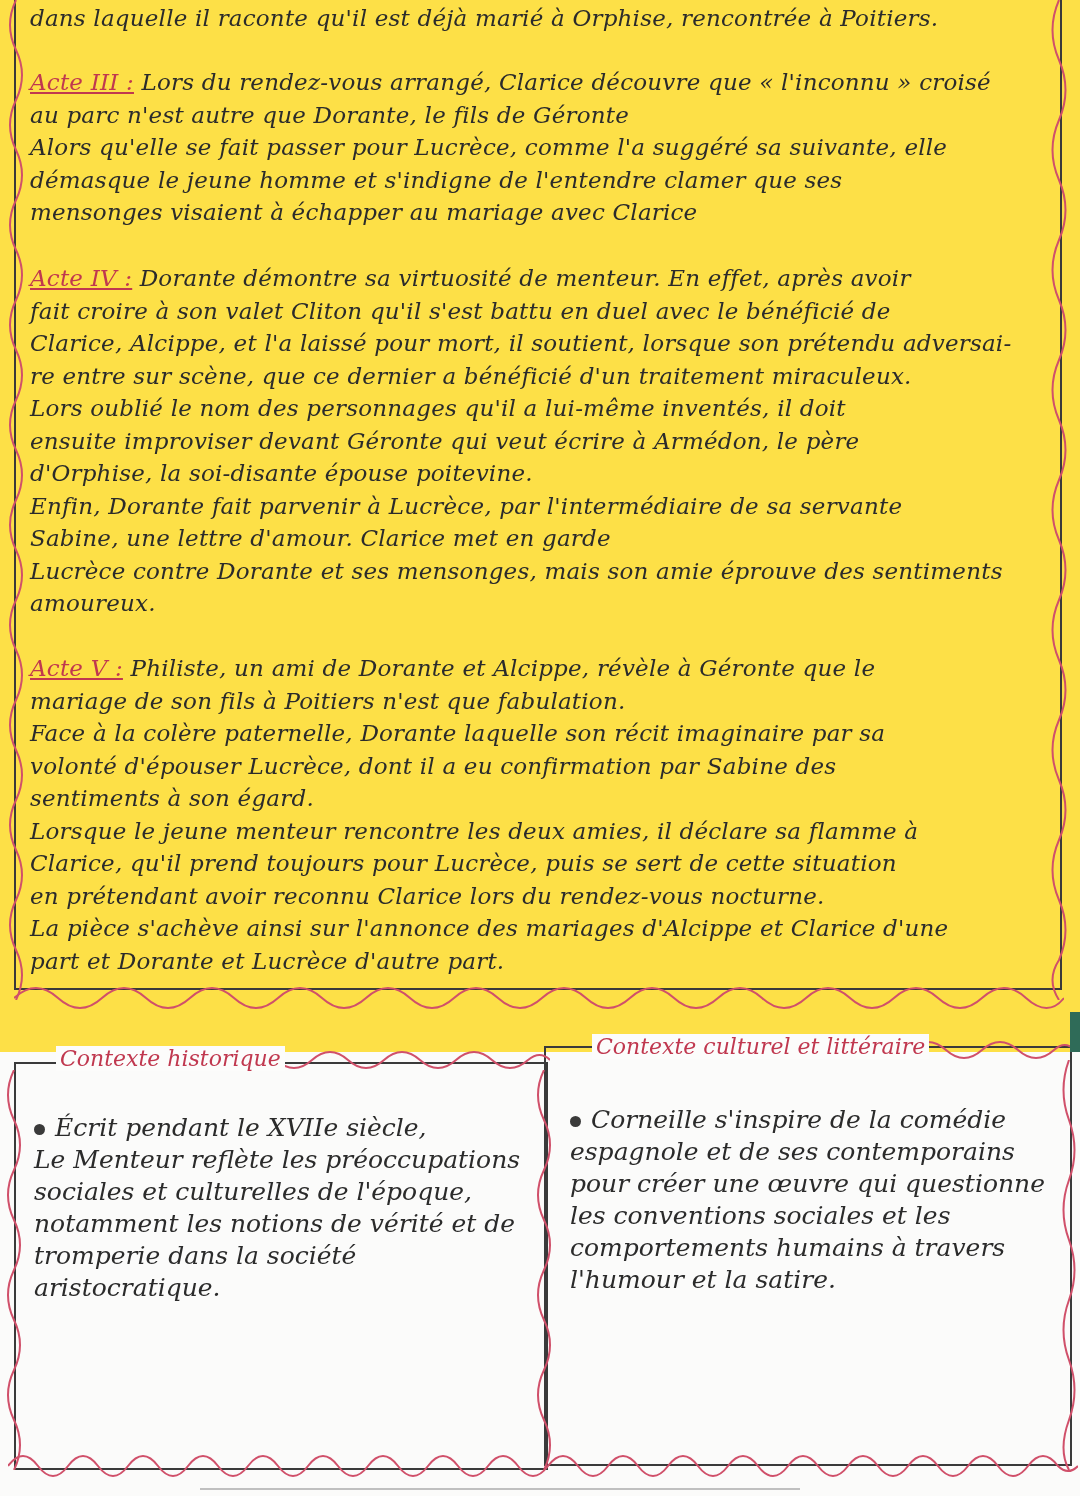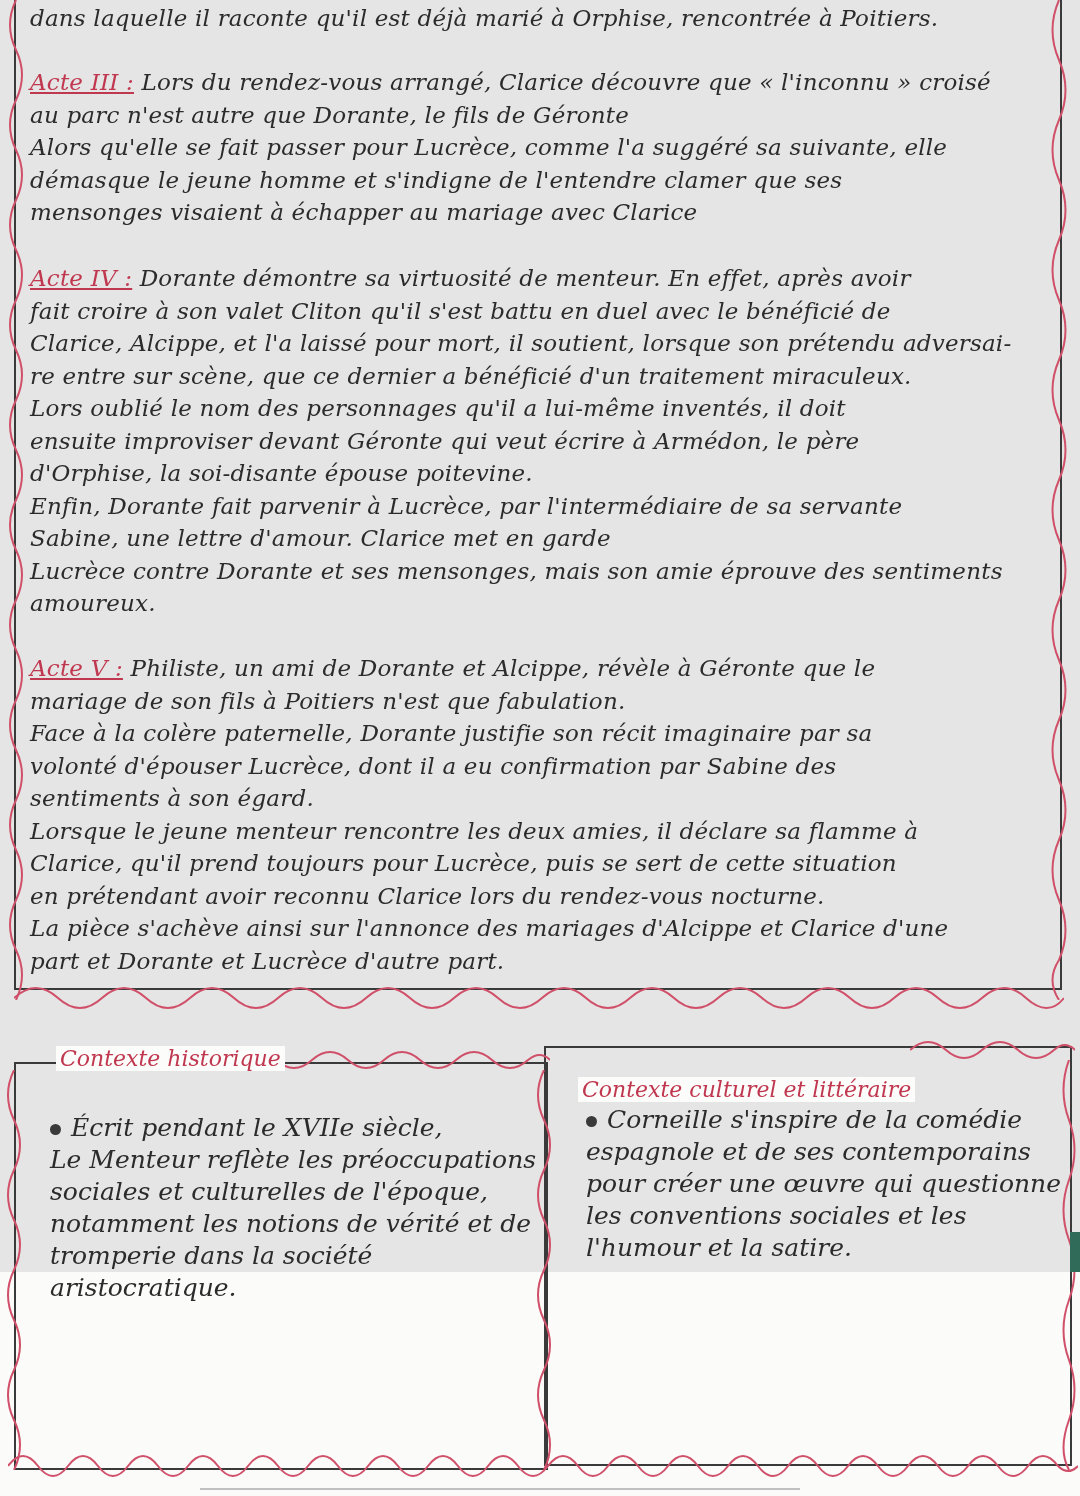--- a/index.html
+++ b/index.html
@@ -1,19 +1,19 @@
 <!DOCTYPE html>
 <html><head>
 <meta charset="utf-8">
 <style>
   * { box-sizing: border-box; margin: 0; padding: 0; }
   html, body { width: 1080px; height: 1496px; background: #fbfbfa; overflow: hidden; }
   body { position: relative; font-family: "DejaVu Serif", serif; color: #2a2a2a; }
 
-  .page { position: absolute; left: 0; top: 0; width: 1080px; height: 1272px; background: #e5e5e5; }
+  .page { position: absolute; left: 0; top: 0; width: 1080px; height: 1052px; background: #fde047; }
 
   
   .main-box {
     position: absolute; left: 14px; top: -4px; width: 1048px; height: 994px;
     border-left: 2px solid #3a3a3a; border-right: 2px solid #3a3a3a; border-bottom: 2px solid #3a3a3a;
   }
   .wave-svg { position: absolute; pointer-events: none; }
 
   .text-block {
     position: absolute; left: 30px; width: 1020px;
@@ -26,24 +26,24 @@
   
   .ctx-box { position: absolute; border: 2px solid #3a3a3a; }
   .ctx-left { left: 14px; top: 1062px; width: 534px; height: 408px; }
   .ctx-right { left: 544px; top: 1046px; width: 528px; height: 420px; }
 
   .ctx-title {
     position: absolute; font-style: italic; font-size: 22px; color: #c0384f;
     background: #fcfcfb; padding: 0 4px; white-space: nowrap;
   }
   .ctx-title-left { left: 56px; top: 1046px; text-align: center; }
-  .ctx-title-right { left: 578px; top: 1034px; margin-top: 43px; }
+  .ctx-title-right { left: 592px; top: 1034px; }
 
   .ctx-text {
-    position: absolute; font-style: italic; font-size: 25px; line-height: 32px; color: #2b2b2b; margin-left: 16px;
+    position: absolute; font-style: italic; font-size: 25px; line-height: 32px; color: #2b2b2b;
   }
   .ctx-text-left { left: 34px; top: 1112px; width: 500px; }
   .ctx-text-right { left: 570px; top: 1104px; width: 500px; }
   .bullet { display: inline-block; width: 11px; height: 11px; border-radius: 50%; background: #3a3a3a; margin-right: 10px; vertical-align: middle; }
 
   .page-tab { position: absolute; right: 0; bottom: 0; width: 10px; height: 40px; background: #2f6b58; }
   .bottom-line { position: absolute; left: 200px; top: 1488px; width: 600px; height: 2px; background: #9a9a9a; opacity: 0.6; }
 </style>
 </head>
 <body>
@@ -86,21 +86,21 @@
     <span class="line">d'Orphise, la soi-disante épouse poitevine.</span>
     <span class="line">Enfin, Dorante fait parvenir à Lucrèce, par l'intermédiaire de sa servante</span>
     <span class="line">Sabine, une lettre d'amour. Clarice met en garde</span>
     <span class="line">Lucrèce contre Dorante et ses mensonges, mais son amie éprouve des sentiments</span>
     <span class="line">amoureux.</span>
   </div>
 
   <div class="text-block" style="top:652px;">
     <span class="line"><span class="act-label">Acte V :</span> <span>Philiste, un ami de Dorante et Alcippe, révèle à Géronte que le</span></span>
     <span class="line">mariage de son fils à Poitiers n'est que fabulation.</span>
-    <span class="line">Face à la colère paternelle, Dorante justifie son récit imaginaire par sa</span>
+    <span class="line">Face à la colère paternelle, Dorante laquelle son récit imaginaire par sa</span>
     <span class="line">volonté d'épouser Lucrèce, dont il a eu confirmation par Sabine des</span>
     <span class="line">sentiments à son égard.</span>
     <span class="line">Lorsque le jeune menteur rencontre les deux amies, il déclare sa flamme à</span>
     <span class="line">Clarice, qu'il prend toujours pour Lucrèce, puis se sert de cette situation</span>
     <span class="line">en prétendant avoir reconnu Clarice lors du rendez-vous nocturne.</span>
     <span class="line">La pièce s'achève ainsi sur l'annonce des mariages d'Alcippe et Clarice d'une</span>
     <span class="line">part et Dorante et Lucrèce d'autre part.</span>
   </div>
 
   <div class="ctx-box ctx-left"></div>
@@ -135,18 +135,19 @@
     <span class="line">notamment les notions de vérité et de</span>
     <span class="line">tromperie dans la société</span>
     <span class="line">aristocratique.</span>
   </div>
 
   <div class="ctx-text ctx-text-right">
     <span class="line"><span class="bullet"></span><span>Corneille s'inspire de la comédie</span></span>
     <span class="line">espagnole et de ses contemporains</span>
     <span class="line">pour créer une œuvre qui questionne</span>
     <span class="line">les conventions sociales et les</span>
+    <span class="line">comportements humains à travers</span>
     <span class="line">l'humour et la satire.</span>
   </div>
 
   <div class="bottom-line"></div>
   <div class="page-tab"></div>
 </div>
 
 </body></html>

